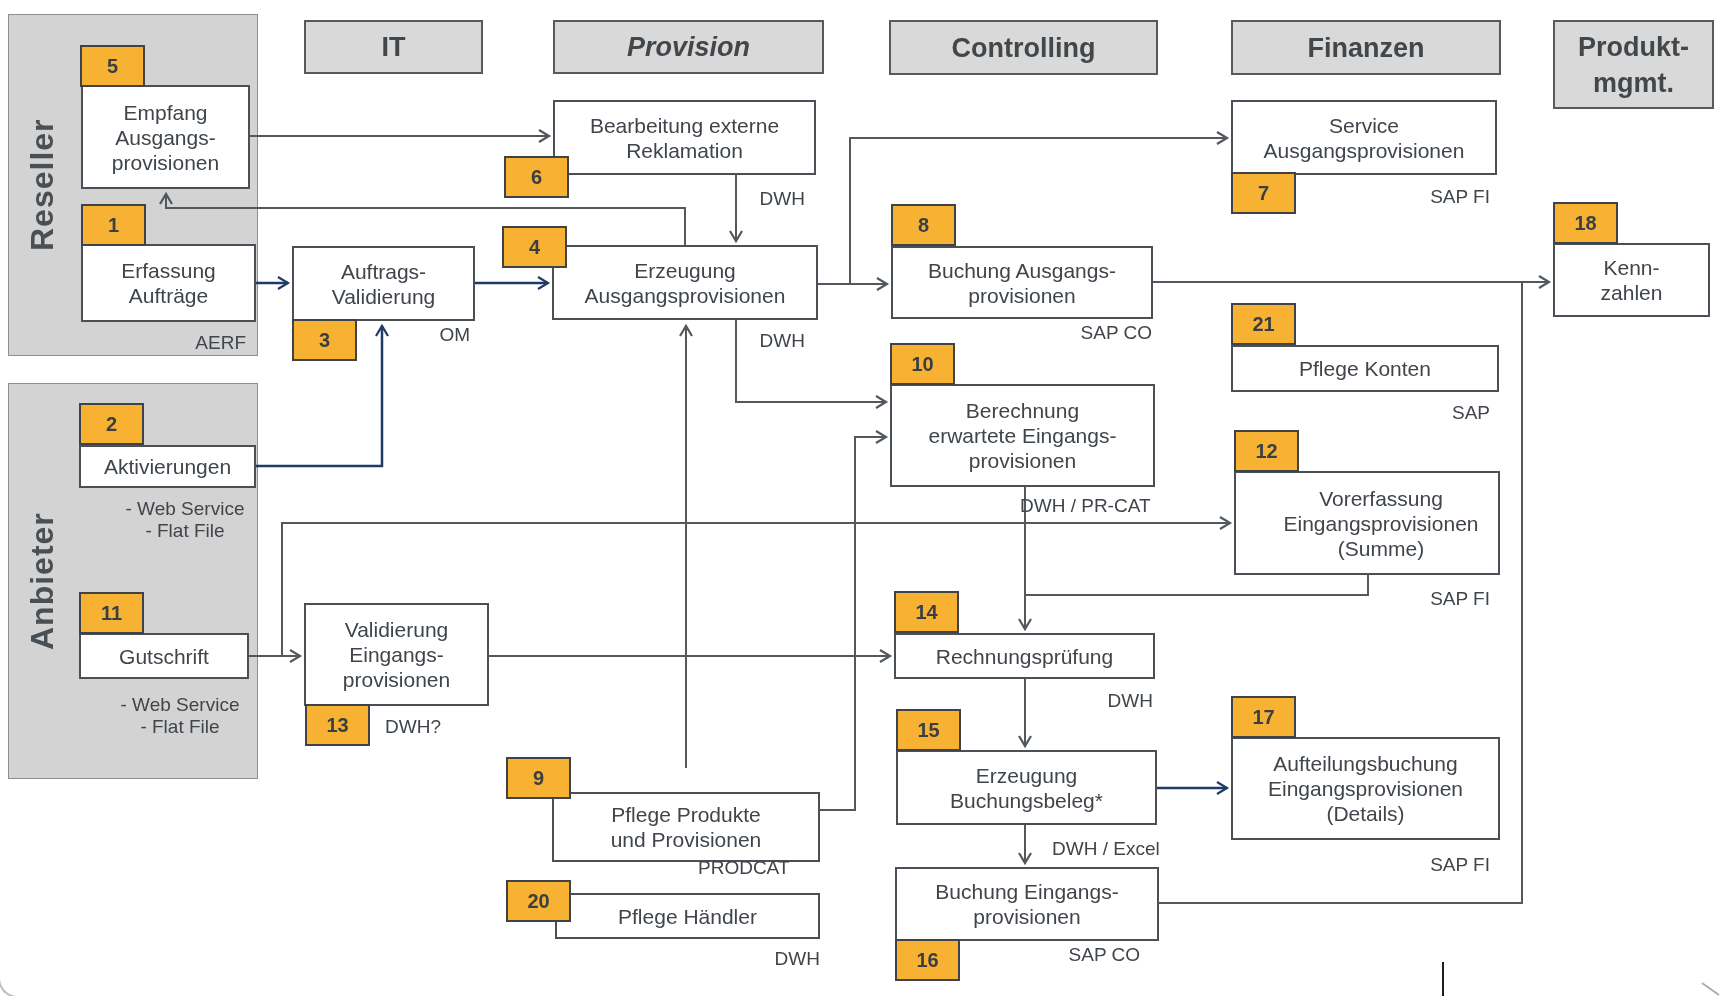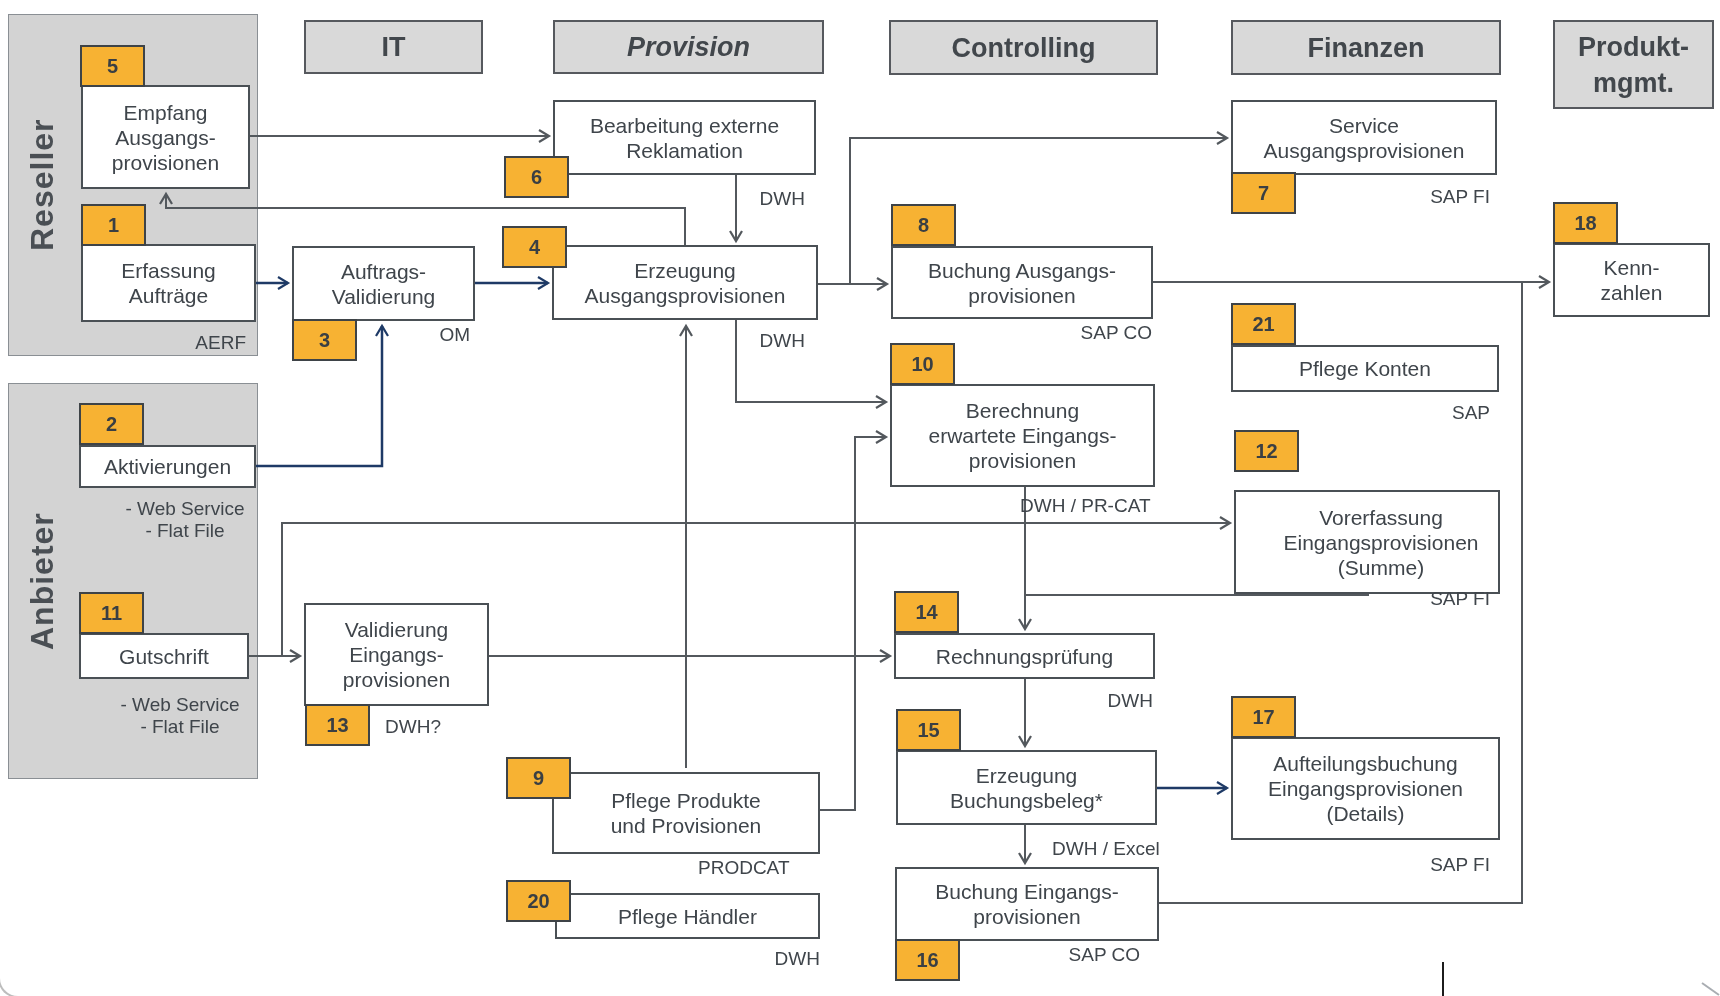--- a/index.html
+++ b/index.html
@@ -89,21 +89,21 @@
 Validierung</div>
       <div class="tag" style="left: 292px; top: 319px;">3</div>
       <div class="pbox" style="left: 79px; top: 445px; width: 177px; height: 43px;">Aktivierungen</div>
       <div class="tag" style="left: 79px; top: 403px;">2</div>
       <div class="pbox" style="left: 79px; top: 633px; width: 170px; height: 46px;">Gutschrift</div>
       <div class="tag" style="left: 79px; top: 592px;">11</div>
       <div class="pbox" style="left: 304px; top: 603px; width: 185px; height: 103px;">Validierung
 Eingangs-
 provisionen</div>
       <div class="tag" style="left: 305px; top: 704px;">13</div>
-      <div class="pbox" style="left: 552px; top: 772px; width: 268px; height: 82px;">Pflege Produkte
+      <div class="pbox" style="left: 552px; top: 792px; width: 268px; height: 70px;">Pflege Produkte
 und Provisionen</div>
       <div class="tag" style="left: 506px; top: 757px;">9</div>
       <div class="pbox" style="left: 555px; top: 893px; width: 265px; height: 46px;">Pflege Händler</div>
       <div class="tag" style="left: 506px; top: 880px;">20</div>
       <div class="pbox" style="left: 553px; top: 100px; width: 263px; height: 75px;">Bearbeitung externe
 Reklamation</div>
       <div class="tag" style="left: 504px; top: 156px;">6</div>
       <div class="pbox" style="left: 552px; top: 245px; width: 266px; height: 75px;">Erzeugung
 Ausgangsprovisionen</div>
       <div class="tag" style="left: 502px; top: 226px;">4</div>
@@ -120,21 +120,21 @@
 provisionen</div>
       <div class="tag" style="left: 895px; top: 939px;">16</div>
       <div class="pbox" style="left: 891px; top: 246px; width: 262px; height: 73px;">Buchung Ausgangs-
 provisionen</div>
       <div class="tag" style="left: 891px; top: 204px;">8</div>
       <div class="pbox" style="left: 1231px; top: 100px; width: 266px; height: 75px;">Service
 Ausgangsprovisionen</div>
       <div class="tag" style="left: 1231px; top: 172px;">7</div>
       <div class="pbox" style="left: 1231px; top: 345px; width: 268px; height: 47px;">Pflege Konten</div>
       <div class="tag" style="left: 1231px; top: 303px;">21</div>
-      <div class="pbox" style="left: 1234px; top: 490px; width: 266px; height: 104px; padding-left: 28px;">Vorerfassung
+      <div class="pbox" style="left: 1234px; top: 471px; width: 266px; height: 104px; padding-left: 28px;">Vorerfassung
 Eingangsprovisionen
 (Summe)</div>
       <div class="tag" style="left: 1234px; top: 430px;">12</div>
       <div class="pbox" style="left: 1231px; top: 737px; width: 269px; height: 103px;">Aufteilungsbuchung
 Eingangsprovisionen
 (Details)</div>
       <div class="tag" style="left: 1231px; top: 696px;">17</div>
       <div class="pbox" style="left: 1553px; top: 243px; width: 157px; height: 74px;">Kenn-
 zahlen</div>
       <div class="tag" style="left: 1553px; top: 202px;">18</div>

